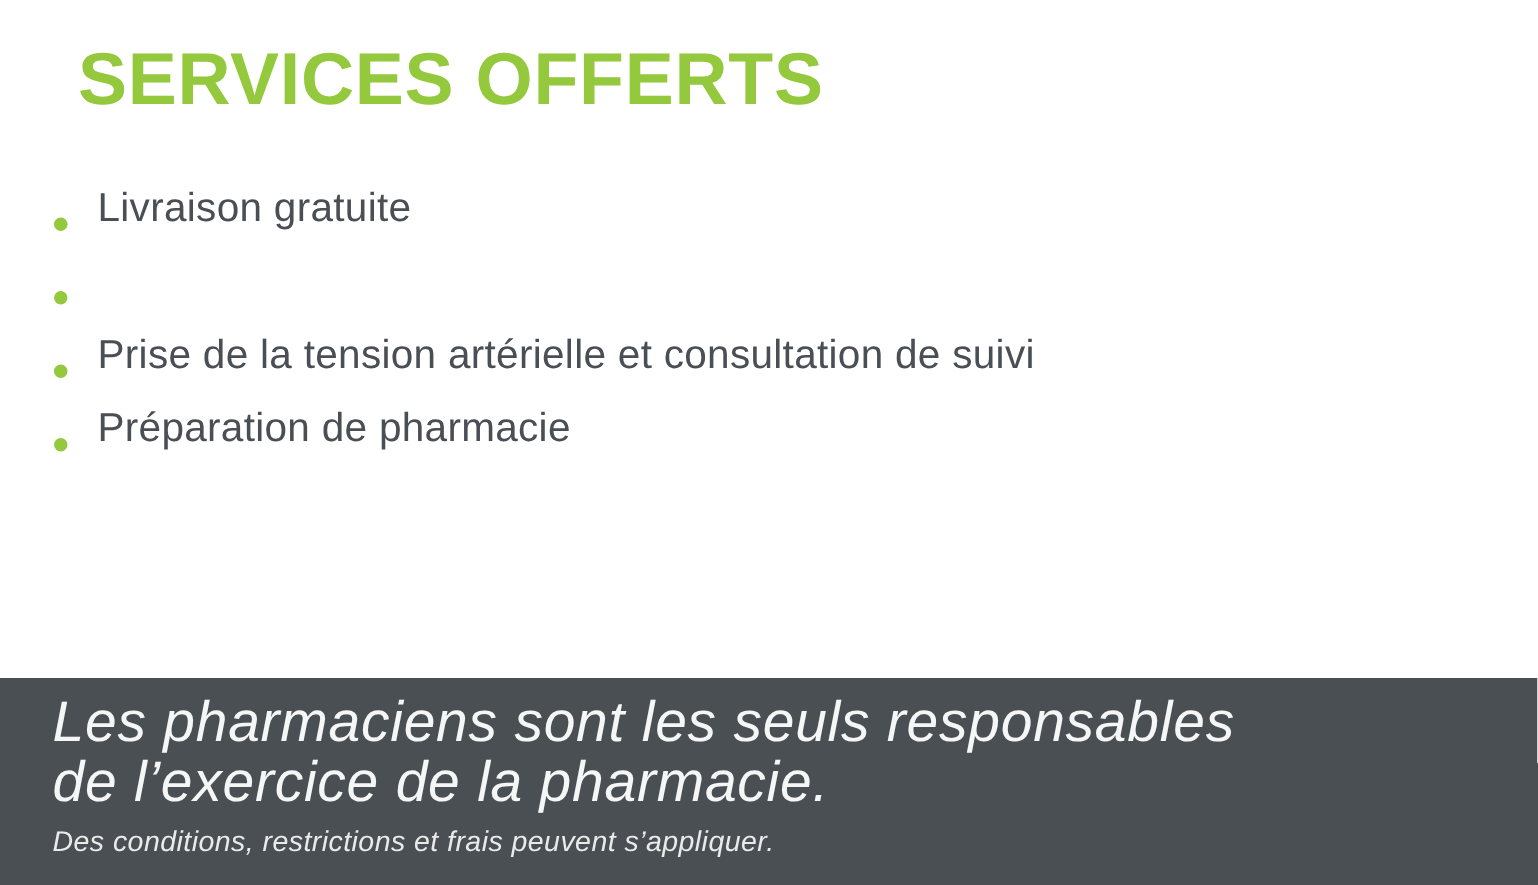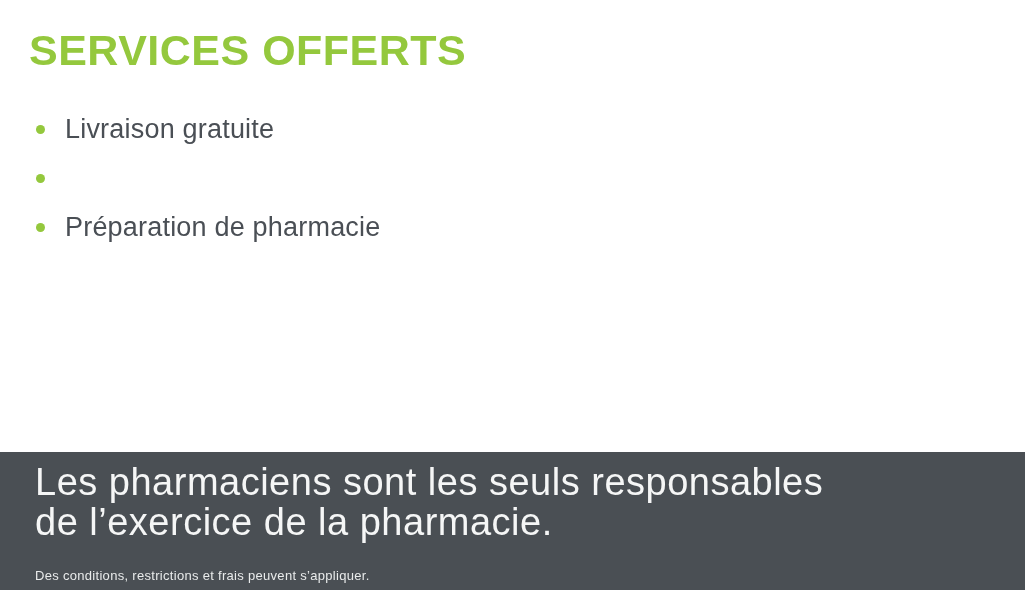--- a/index.html
+++ b/index.html
@@ -11,37 +11,37 @@
     overflow: hidden;
   }
   .slide {
     position: relative;
     width: 1025px;
     height: 590px;
     background: #ffffff;
   }
   .page-title {
     position: absolute;
-    left: 29px;
+    left: 52px;
     top: 27px;
-    font-size: 43px;
+    font-size: 49px;
     line-height: 1.1;
     font-weight: 800;
     letter-spacing: 0.5px;
     color: #94C83D;
   }
   .services-list {
     position: absolute;
     left: 35px;
     top: 105px;
     list-style: none;
   }
   .services-list li {
     display: flex;
-    align-items: center;
+    align-items: flex-end;
     height: 49px;
     font-size: 27px;
     font-weight: 400;
     letter-spacing: 0.2px;
     color: #4A4F55;
   }
   .dot {
     flex: none;
     width: 9px;
     height: 9px;
@@ -51,31 +51,32 @@
     background: #94C83D;
   }
   .footer-banner {
     position: absolute;
     left: 0;
     top: 452px;
     width: 1025px;
     height: 138px;
     background: #4A4F54;
     padding: 10px 0 0 35px;
+    font-style: italic;
   }
   .footer-headline {
     font-size: 38px;
     line-height: 40px;
     font-weight: 300;
     letter-spacing: 0.5px;
     color: #F5F6F6;
   }
   .footer-disclaimer {
-    margin-top: 26px;
-    font-size: 13px;
+    margin-top: 9px;
+    font-size: 19px;
     font-weight: 300;
     letter-spacing: 0.3px;
     color: #E9EBEB;
   }
 </style>
 </head>
 <body>
 
 <div class="slide">
 
@@ -84,20 +85,24 @@
   <ul class="services-list">
     <li>
       <span class="dot"></span>
       <span>Livraison gratuite</span>
     </li>
     <li>
       <span class="dot"></span>
     </li>
     <li>
       <span class="dot"></span>
+      <span>Prise de la tension artérielle et consultation de suivi</span>
+    </li>
+    <li>
+      <span class="dot"></span>
       <span>Préparation de pharmacie</span>
     </li>
   </ul>
 
   <footer class="footer-banner">
     <div class="footer-headline">
       <div>Les pharmaciens sont les seuls responsables</div>
       <div>de l’exercice de la pharmacie.</div>
     </div>
     <div class="footer-disclaimer">Des conditions, restrictions et frais peuvent s’appliquer.</div>

